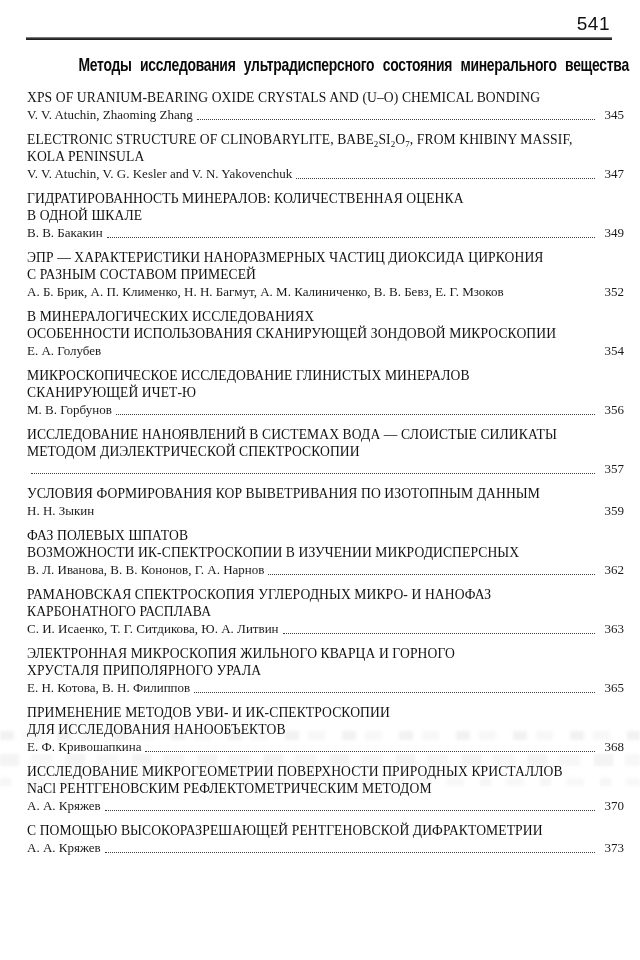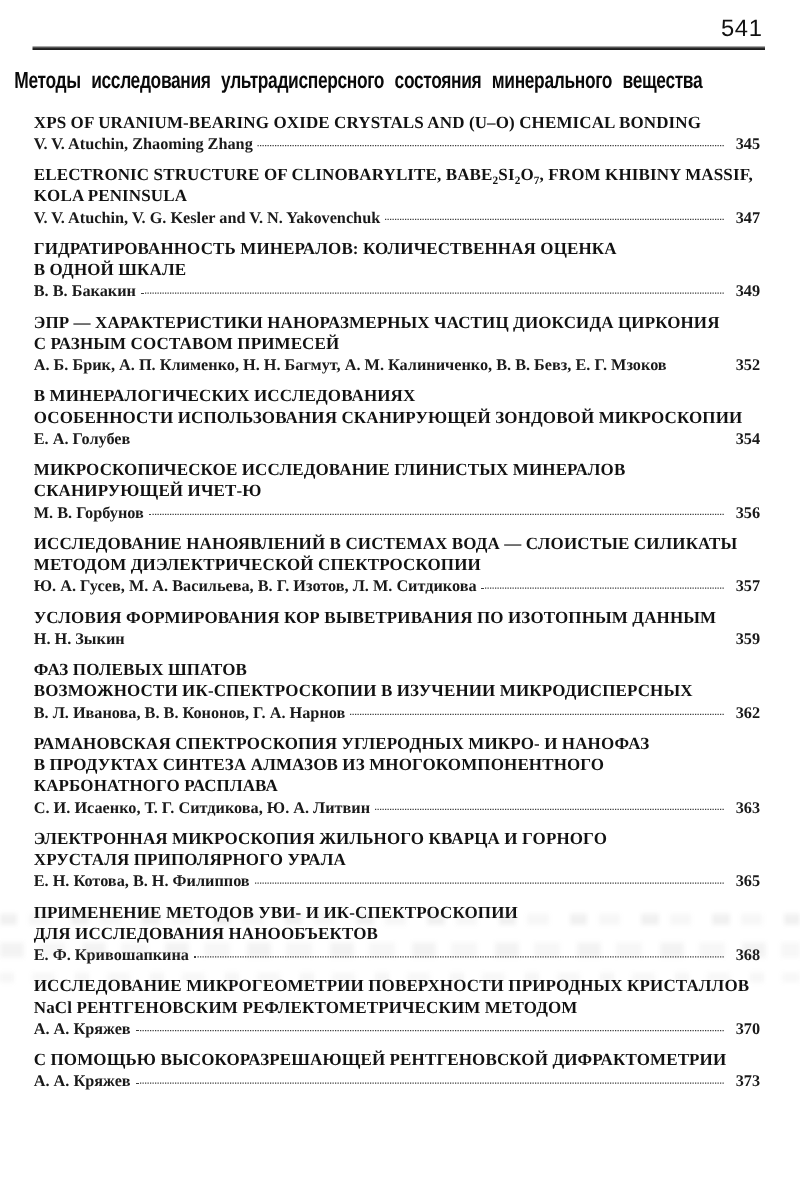--- a/index.html
+++ b/index.html
@@ -28,56 +28,56 @@
     color: #111;
     line-height: 22px;
   }
   .top-rule {
     margin: 2px 28px 0 26px;
     height: 3px;
     background: linear-gradient(to bottom, #9a9a9a 0%, #2b2b2b 55%, #161616 100%);
   }
   .section-title-wrap {
     margin-top: 16px;
-    text-align: left;
+    text-align: right;
+    margin-left: 40px;
   }
   .section-title {
     display: inline-block;
     font-family: "Liberation Sans", sans-serif;
     font-weight: 700;
     font-size: 14.5px;
     letter-spacing: -0.3px;
     word-spacing: 5px;
     color: #0a0a0a;
     transform: scale(0.96, 1.28);
     transform-origin: center;
     white-space: nowrap;
   }
   .toc {
-    margin: 15px 32px 0 27px;
-    font-weight: bold;
+    margin: 15px 16px 0 27px;
   }
   .entry {
     margin-bottom: 7px;
   }
   .title-line {
     font-size: 13.6px;
     line-height: 17.2px;
     letter-spacing: 0.1px;
     color: #121212;
     white-space: nowrap;
   }
   .title-line sub {
     font-size: 9px;
     line-height: 0;
     vertical-align: -3px;
   }
   .authors-row {
     display: flex;
-    align-items: flex-start;
+    align-items: flex-end;
     font-size: 13px;
     line-height: 17.6px;
     color: #1a1a1a;
     white-space: nowrap;
   }
   .authors {
     flex: 0 0 auto;
   }
   .leader {
     flex: 1 1 auto;
@@ -210,21 +210,20 @@
         <span class="page-ref">356</span>
       </div>
     </div>
 
     <div class="entry">
       <div class="entry-titles">
           <div class="title-line">ИССЛЕДОВАНИЕ НАНОЯВЛЕНИЙ В СИСТЕМАХ ВОДА — СЛОИСТЫЕ СИЛИКАТЫ</div>
           <div class="title-line">МЕТОДОМ ДИЭЛЕКТРИЧЕСКОЙ СПЕКТРОСКОПИИ</div>
         </div>
       <div class="authors-row">
-        <span class="authors">Ю. А. Гусев, М. А. Васильева, В. Г. Изотов, Л. М. Ситдикова</span>
         <span class="leader dots"></span>
         <span class="page-ref">357</span>
       </div>
     </div>
 
     <div class="entry">
       <div class="entry-titles">
           <div class="title-line">УСЛОВИЯ ФОРМИРОВАНИЯ КОР ВЫВЕТРИВАНИЯ ПО ИЗОТОПНЫМ ДАННЫМ</div>
         </div>
       <div class="authors-row">
@@ -242,21 +241,20 @@
       <div class="authors-row">
         <span class="authors">В. Л. Иванова, В. В. Кононов, Г. А. Нарнов</span>
         <span class="leader dots"></span>
         <span class="page-ref">362</span>
       </div>
     </div>
 
     <div class="entry">
       <div class="entry-titles">
           <div class="title-line">РАМАНОВСКАЯ СПЕКТРОСКОПИЯ УГЛЕРОДНЫХ МИКРО- И НАНОФАЗ</div>
-          <div class="title-line">В ПРОДУКТАХ СИНТЕЗА АЛМАЗОВ ИЗ МНОГОКОМПОНЕНТНОГО</div>
           <div class="title-line">КАРБОНАТНОГО РАСПЛАВА</div>
         </div>
       <div class="authors-row">
         <span class="authors">С. И. Исаенко, Т. Г. Ситдикова, Ю. А. Литвин</span>
         <span class="leader dots"></span>
         <span class="page-ref">363</span>
       </div>
     </div>
 
     <div class="entry">

